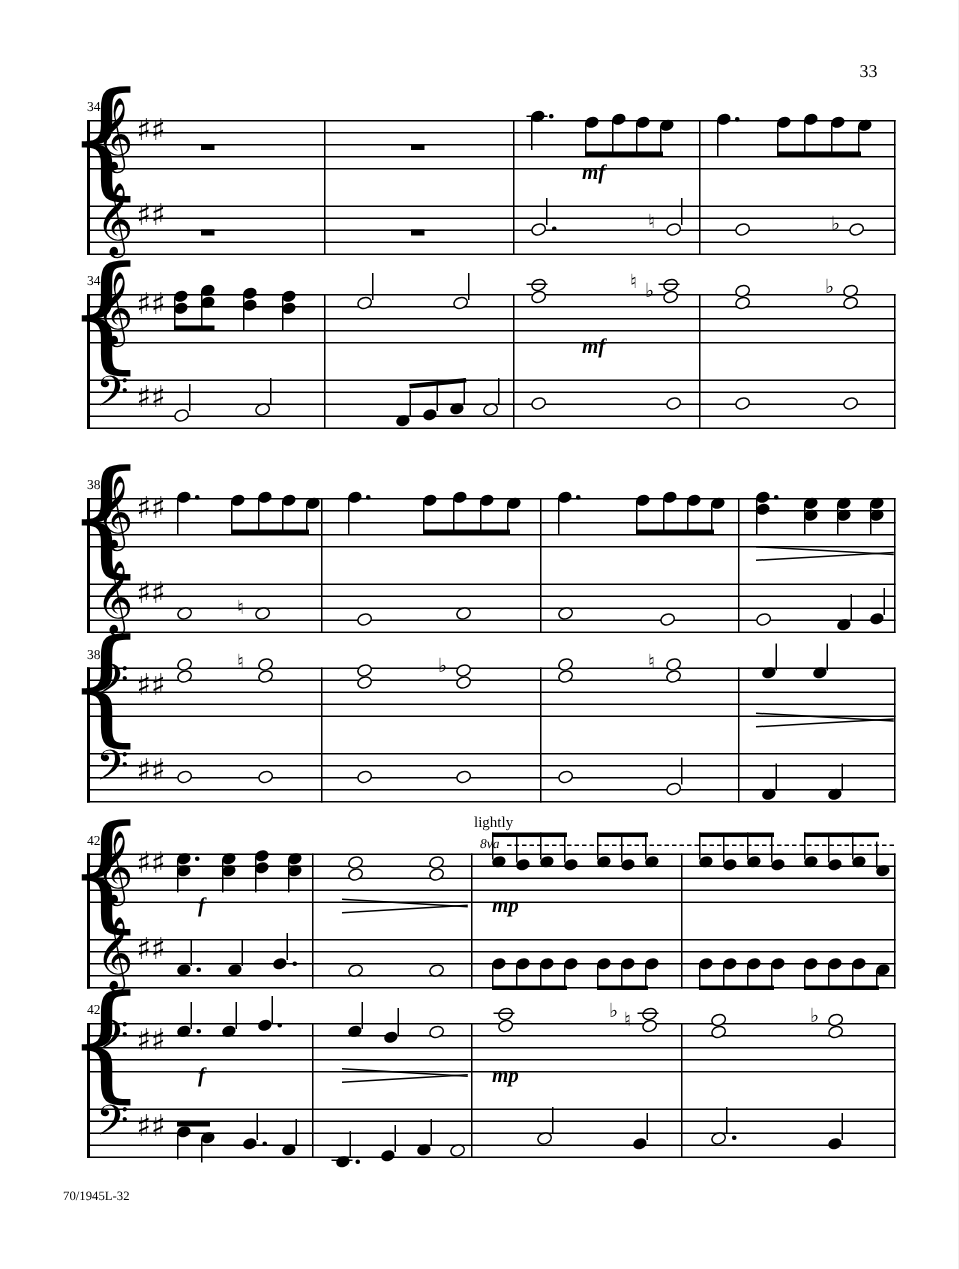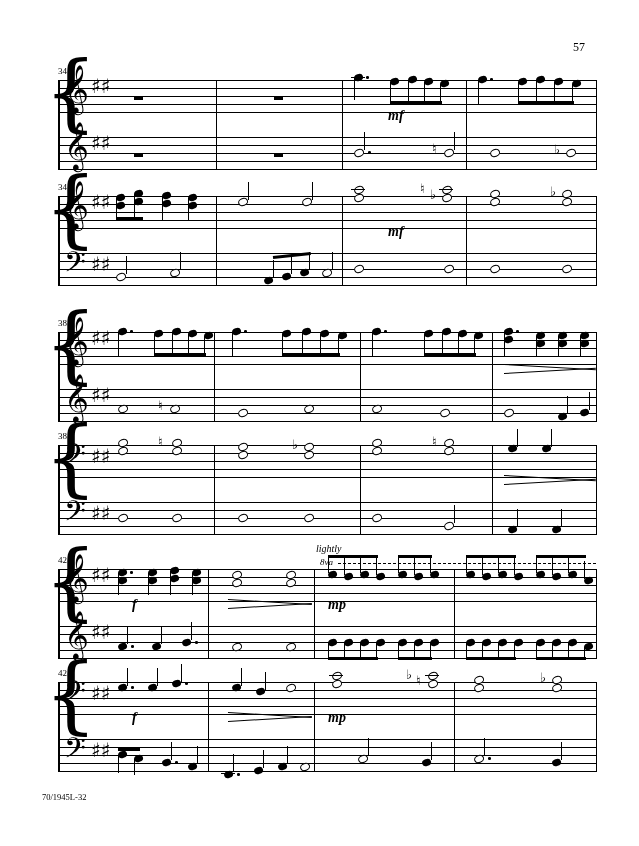--- a/index.html
+++ b/index.html
@@ -31,41 +31,41 @@
   .stave .ln:nth-child(5){top:32px;}
   .barline{position:absolute;width:1px;background:#000;}
   .brace{position:absolute;font-size:84px;line-height:0.62;font-family:"DejaVu Serif", serif;color:#000;}
   .bracket-l{position:absolute;width:2px;background:#000;}
   .clef{position:absolute;font-family:"DejaVu Sans", sans-serif;color:#000;line-height:1;}
   .clef.treble{font-size:42px;}
   .clef.bass{font-size:34px;}
   .ks{position:absolute;font-family:"DejaVu Sans", sans-serif;font-size:20px;color:#000;line-height:1;}
   .measnum{position:absolute;font-family:"Liberation Serif", serif;font-size:9px;color:#000;}
   .dyn{position:absolute;font-family:"Liberation Serif", serif;font-style:italic;font-weight:bold;font-size:14px;color:#000;}
-  .expr{position:absolute;font-family:"Liberation Serif", serif;font-style:italic;font-size:10px;color:#000;}
+  .expr{position:absolute;font-family:"Liberation Serif", serif;font-size:10px;color:#000;}
   .ottava{position:absolute;font-family:"Liberation Serif", serif;font-style:italic;font-size:9px;color:#000;}
   .ott-line{position:absolute;height:0;border-top:1px dashed #000;}
   .nh{position:absolute;width:9px;height:6.5px;border-radius:50%;background:#000;transform:rotate(-20deg);}
   .nh.open{background:#fff;border:1.4px solid #000;box-sizing:border-box;width:10px;height:7.5px;}
   .stem{position:absolute;width:1.3px;background:#000;}
   .beam{position:absolute;height:3px;background:#000;}
   .dot{position:absolute;width:2.6px;height:2.6px;border-radius:50%;background:#000;}
   .acc{position:absolute;font-family:"DejaVu Sans", sans-serif;font-size:13px;color:#000;line-height:1;}
   .rest-w{position:absolute;width:9px;height:3.5px;background:#000;}
   .ledger{position:absolute;height:1px;background:#000;width:14px;}
   .hairpin{position:absolute;}
   .hairpin .a{position:absolute;left:0;height:0;border-top:0.9px solid #000;transform-origin:left center;}
   .hairpin .b{position:absolute;left:0;height:0;border-top:0.9px solid #000;transform-origin:left center;}
 </style>
 </head>
 <body>
 
 <div class="page">
 
-  <div class="page-number">57</div>
+  <div class="page-number">33</div>
 
   <div class="system" style="left:42px;top:70px;width:555px;height:115px;">
 
     <div class="measnum" style="left:16px;top:-4px;">34</div>
 
     <div class="brace" style="left:2px;top:-4px;">{</div>
     <div class="bracket-l" style="left:16px;top:10px;height:90px;"></div>
 
     <div class="stave" style="left:16px;top:10px;width:539px;">
       <div class="ln"></div>

